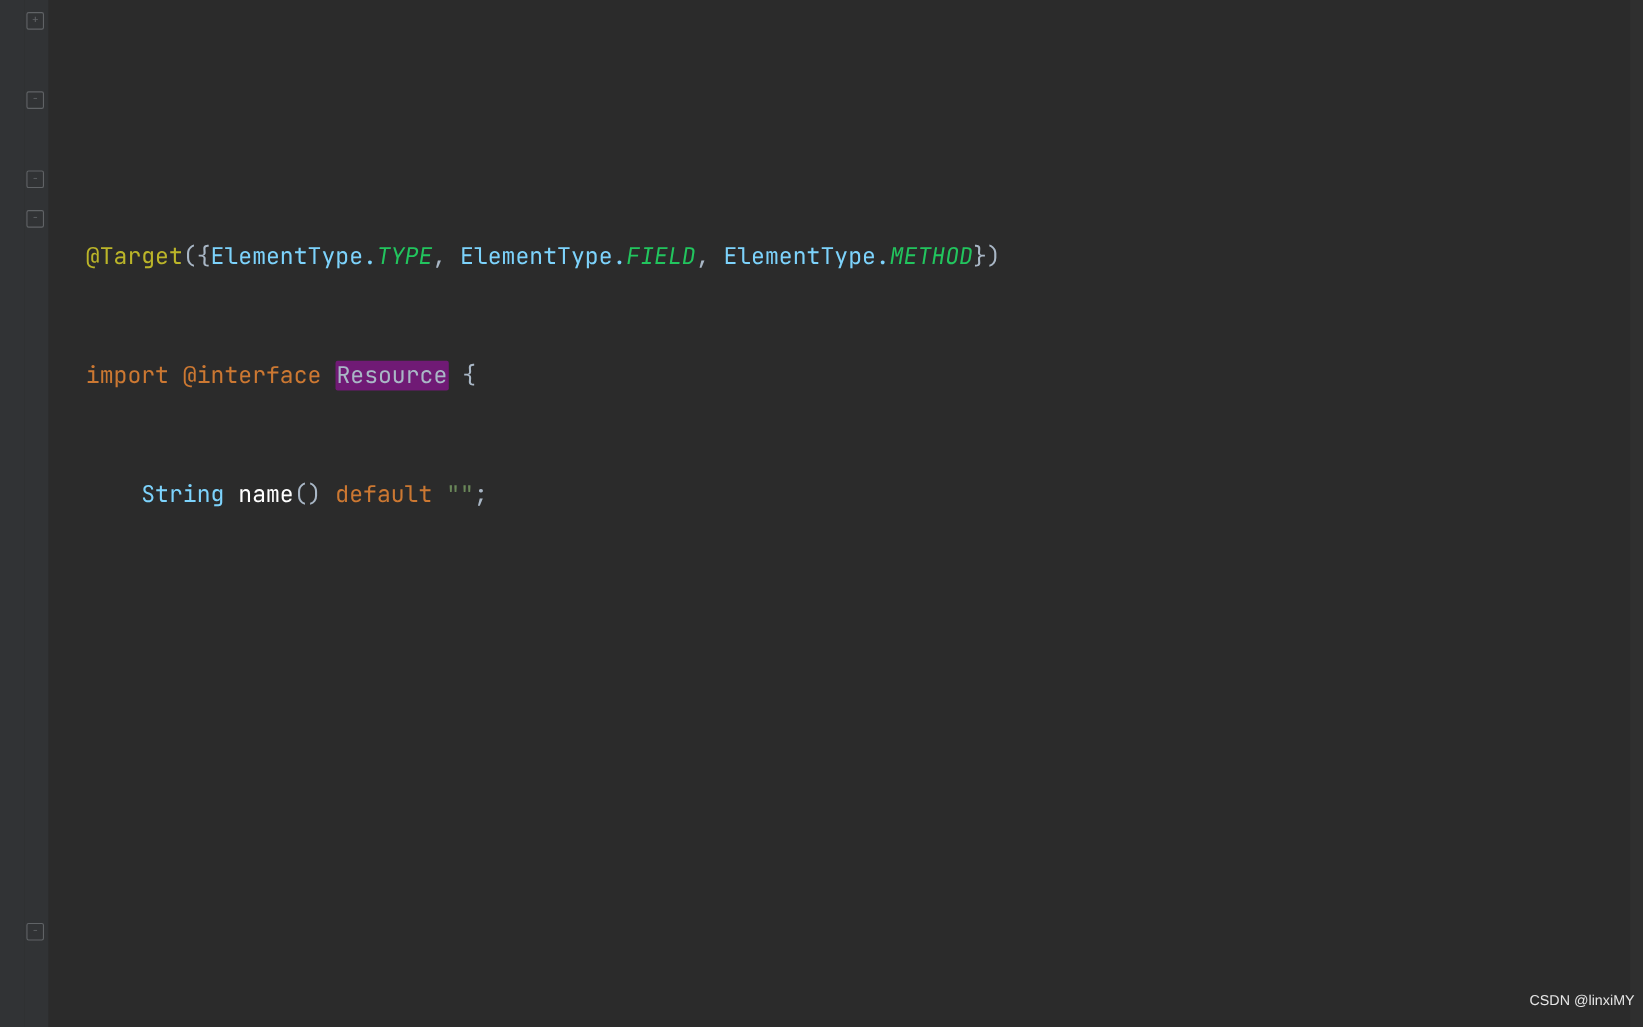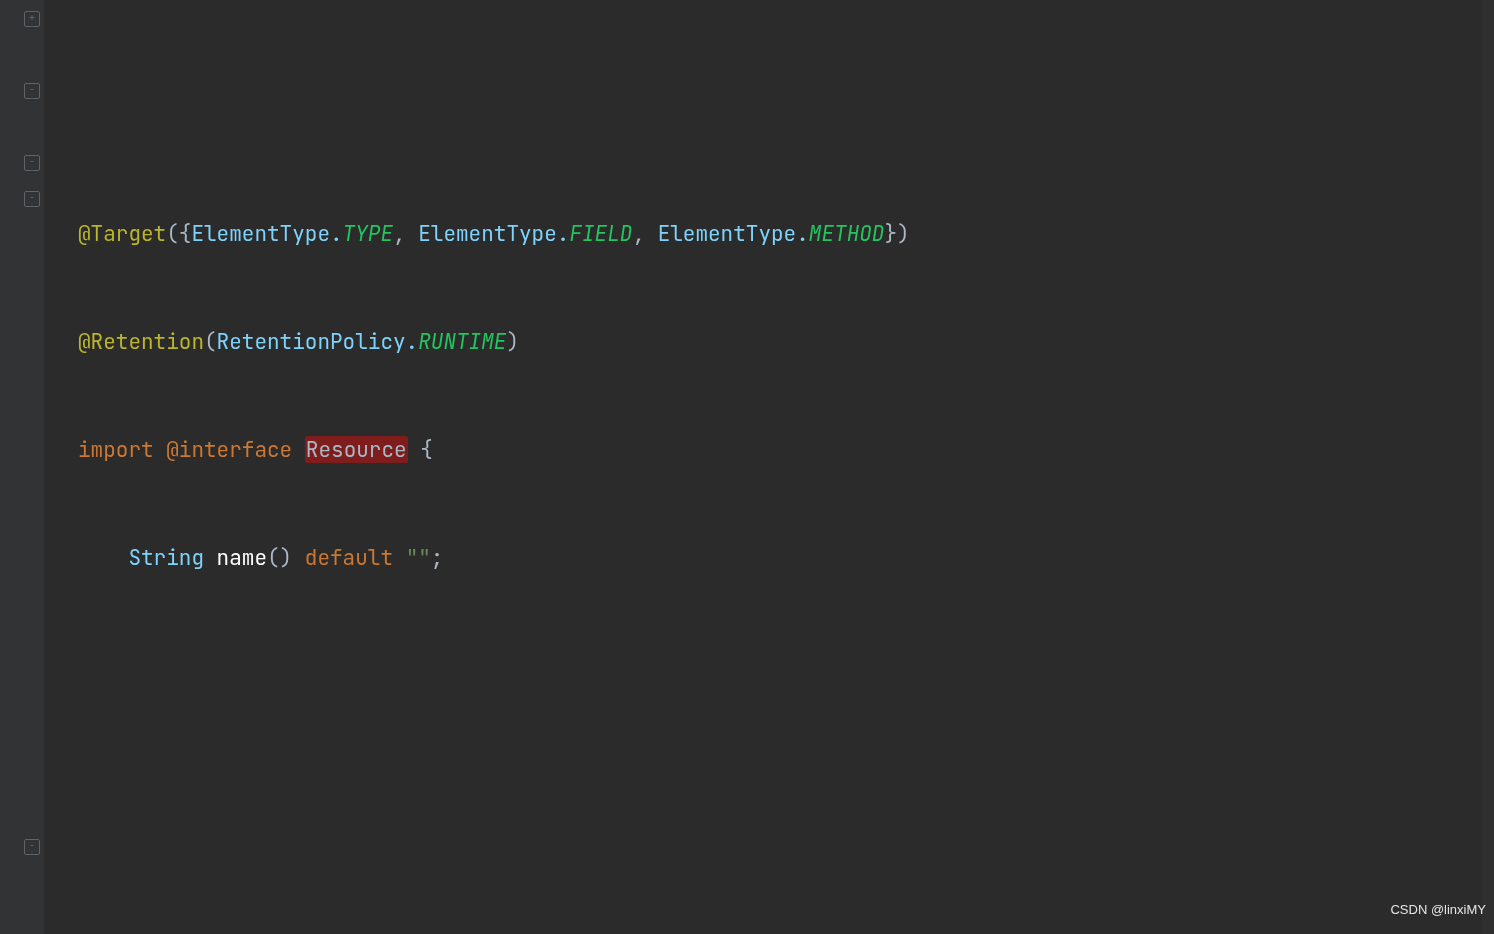--- a/index.html
+++ b/index.html
@@ -10,21 +10,21 @@
   .code{flex:1;padding-left:34px;position:relative;white-space:pre;}
   .code-line{height:36px;}
   .hl-line{position:absolute;left:-34px;right:0;height:36px;background:#323232;z-index:-1;}
   .kw{color:#cc7832;}
   .anno{color:#bbb529;}
   .type{color:#7dd3fc;}
   .fn{color:#ffffff;}
   .str{color:#6a8759;}
   .const-italic{color:#22c55e;font-style:italic;}
   .punct{color:#a9b7c6;}
-  .search-hl{background:#7f1d1d;padding:0 1px;border-radius:2px;}
+  .search-hl{background:#701a75;padding:0 1px;border-radius:2px;}
   .folded-dots{background:#3c3f41;border:1px solid #555;border-radius:4px;color:#888;padding:0 10px;font-size:18px;}
   .watermark{position:absolute;right:8px;bottom:6px;color:#e5e5e5;font-family:Arial,sans-serif;font-size:13px;}
   .scrollbar{position:absolute;right:0;top:0;width:12px;height:100%;background:rgba(255,255,255,0.02);}
 </style>
 </head>
 <body>
 
 <div class="editor">
   <div class="gutter"></div>
 
@@ -33,21 +33,20 @@
     <span class="fold-mark" style="top:83px;">-</span>
     <span class="fold-mark" style="top:155px;">-</span>
     <span class="fold-mark" style="top:191px;">-</span>
     <span class="fold-mark" style="top:839px;">-</span>
   </div>
 
   <div class="code">
     
     <div class="code-line"></div>
     <div class="code-line"><span class="anno">@Target</span><span class="punct">({</span><span class="type">ElementType.</span><span class="const-italic">TYPE</span><span class="punct">, </span><span class="type">ElementType.</span><span class="const-italic">FIELD</span><span class="punct">, </span><span class="type">ElementType.</span><span class="const-italic">METHOD</span><span class="punct">})</span></div>
-    <div class="code-line"><span class="anno">@Retention</span><span class="punct">(</span><span class="type">RetentionPolicy.</span><span class="const-italic">RUNTIME</span><span class="punct">)</span></div>
     <div class="code-line" style="position:relative;"><span class="hl-line"></span><span class="kw">import</span> <span class="kw">@interface</span> <span class="search-hl">Resource</span><span class="punct"> {</span></div>
     <div class="code-line">    <span class="type">String </span><span class="fn">name</span><span class="punct">()</span><span class="kw"> default </span><span class="str">""</span><span class="punct">;</span></div>
     <div class="code-line"></div>
     
     
     
     
     
     
     

